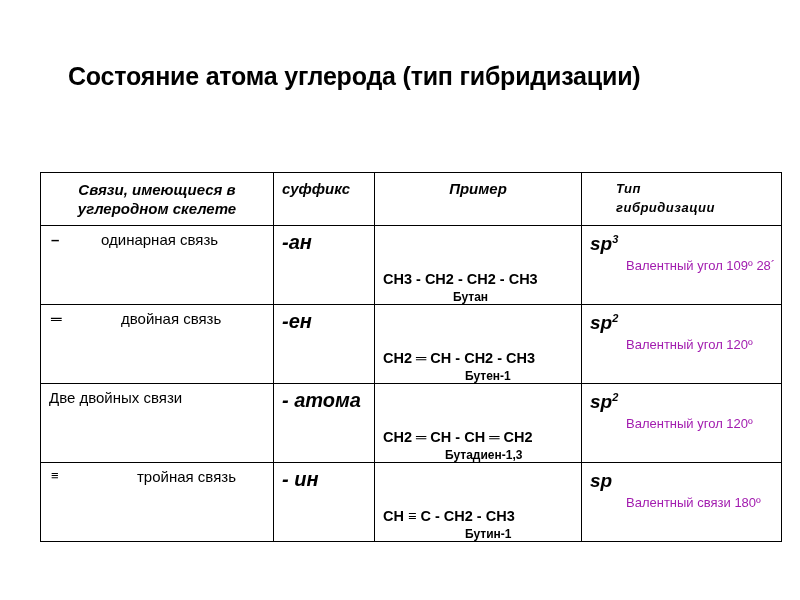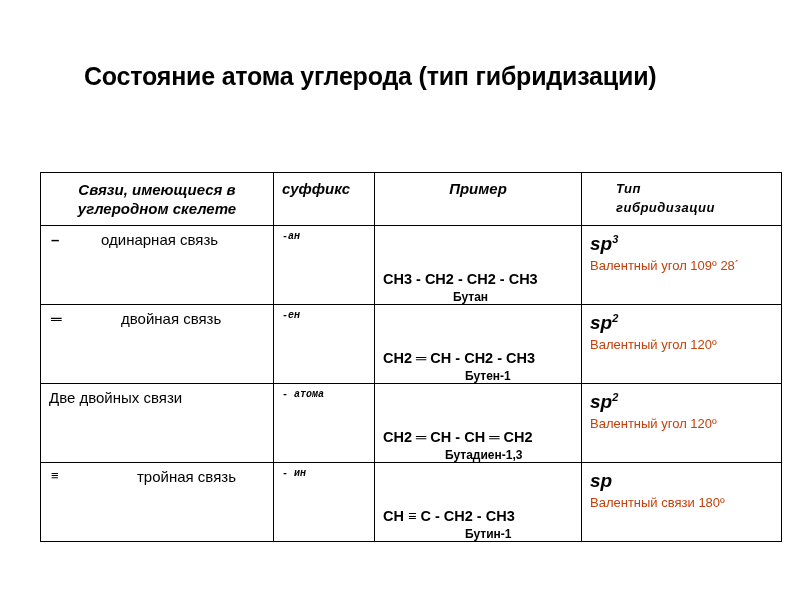--- a/index.html
+++ b/index.html
@@ -1,40 +1,40 @@
 <!DOCTYPE html>
 <html><head>
 <meta charset="utf-8">
 <style>
   html, body { margin:0; padding:0; }
   body { width:800px; height:600px; background:#ffffff; position:relative; overflow:hidden;
          font-family:"Liberation Sans", sans-serif; color:#000; }
-  .title { position:absolute; left:84px; top:62px; font-size:25px; font-weight:bold; white-space:nowrap;
+  .title { position:absolute; left:68px; top:62px; font-size:25px; font-weight:bold; white-space:nowrap;
            letter-spacing:-0.2px; }
   table { position:absolute; left:40px; top:172px; border-collapse:collapse; table-layout:fixed; }
   td { border:1px solid #000; vertical-align:top; padding:0; font-size:14px; position:relative; }
   .c1 { width:232px;border-radius:9px; } .c2 { width:100px; } .c3 { width:206px; } .c4 { width:199px; }
   tr.h td { height:52px; }
   tr.r1 td { height:53px; }
   tr.r2 td { height:54px; }
   tr.r3 td { height:53px; }
   tr.r4 td { height:54px; }
   .hdr { font-weight:bold; font-style:italic; font-size:15px; }
   .hdr1 { text-align:center; padding-top:7px; line-height:19px; }
   .hdr2 { padding:7px 0 0 8px; }
   .hdr3 { text-align:center; padding-top:7px; }
   .hdr4 { font-size:13px; padding:6px 0 0 8px; line-height:19px; letter-spacing:0.5px;margin-left:26px; }
   .bond { display:flex; padding-top:5px; font-size:15px; }
   .sym { width:56px; padding-left:10px; box-sizing:border-box; }
-  .sfx { font-weight:bold; font-style:italic; font-size:10px; padding:5px 0 0 8px;font-family:Liberation Mono, monospace; }
+  .sfx { font-weight:bold; font-style:italic; font-size:20px; padding:5px 0 0 8px; }
   .formula { font-weight:bold; font-size:14.5px; padding:5px 0 0 8px; white-space:nowrap;margin-top:40px; }
   .name { font-weight:bold; font-size:12px; padding-top:3px; }
   .hyb { font-weight:bold; font-style:italic; font-size:19px; padding:2px 0 0 8px; line-height:22px; }
   .hyb sup { font-size:11px; }
-  .angle { font-size:13px; padding:3px 0 0 8px; color:#c2410c; }
+  .angle { font-size:13px; padding:3px 0 0 8px; color:#a21caf;margin-left:36px; }
 </style>
 </head>
 <body>
 
 <div class="title">Состояние атома углерода (тип гибридизации)</div>
 
 <table>
   <tbody>
       <tr class="h">
     <td class="c1">

